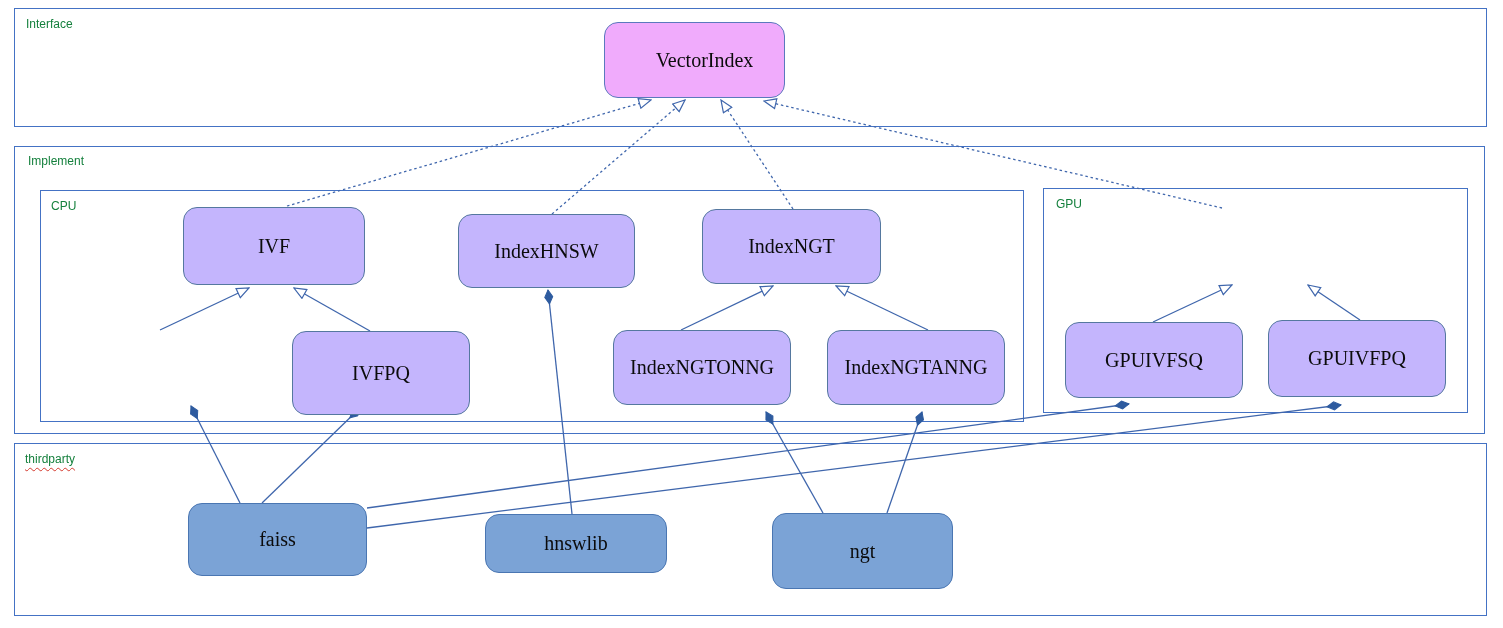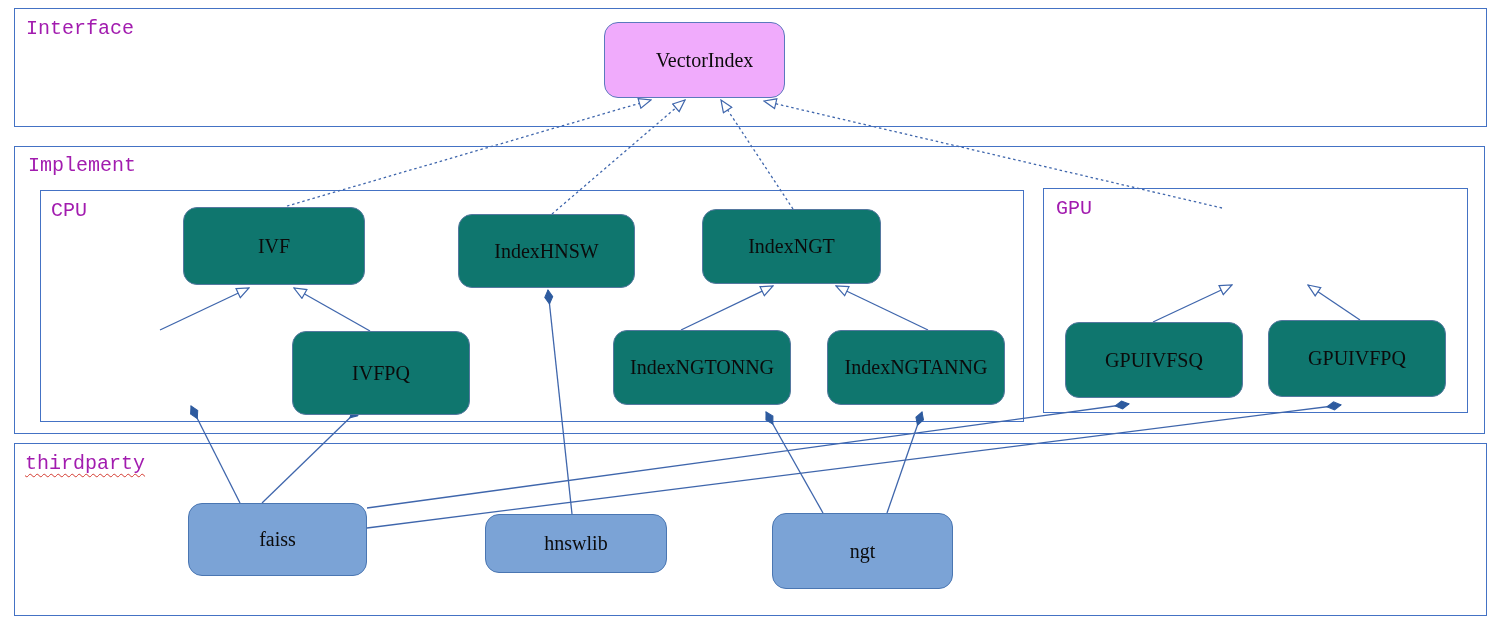--- a/index.html
+++ b/index.html
@@ -6,31 +6,31 @@
   .canvas {
     position:relative; width:1503px; height:628px; background:#ffffff;
     font-family:"Liberation Sans", sans-serif; overflow:hidden;
   }
   
   .container {
     position:absolute; border:1.6px solid #4472c4; background:transparent;
     z-index:1; box-sizing:border-box;
   }
   .container-label {
-    position:absolute; left:11px; top:8px; font-size:20px; color:#a21caf;
-    font-family:Liberation Mono, monospace; white-space:nowrap;
+    position:absolute; left:11px; top:8px; font-size:12px; color:#15803d;
+    font-family:Liberation Sans, sans-serif; white-space:nowrap;
   }
   .squiggle { text-decoration: underline wavy #d43a2f 1px; text-underline-offset:4px; }
   
   .node {
     position:absolute; border-radius:14px; display:flex; align-items:center;
     justify-content:center; font-family:"Liberation Serif", serif; font-size:20px;
     color:#0b0b0b; z-index:10; box-sizing:border-box; white-space:nowrap;
   }
-  .node-green { background:#0f766e; border:1.5px solid #55789f; }
+  .node-green { background:#c4b5fd; border:1.5px solid #55789f; }
   .node-blue  { background:#7ba3d6; border:1.5px solid #4a76b2; }
   .node-pink  { background:#f0abfc; border:1.5px solid #5b79bd;padding-left:20px; }
   
   #edges { position:absolute; left:0; top:0; z-index:5; }
   .edge { stroke:#3f66ac; stroke-width:1.3; fill:none; }
   .realization   { stroke-dasharray:2.5 2.8; }
 </style>
 </head>
 <body>
 

